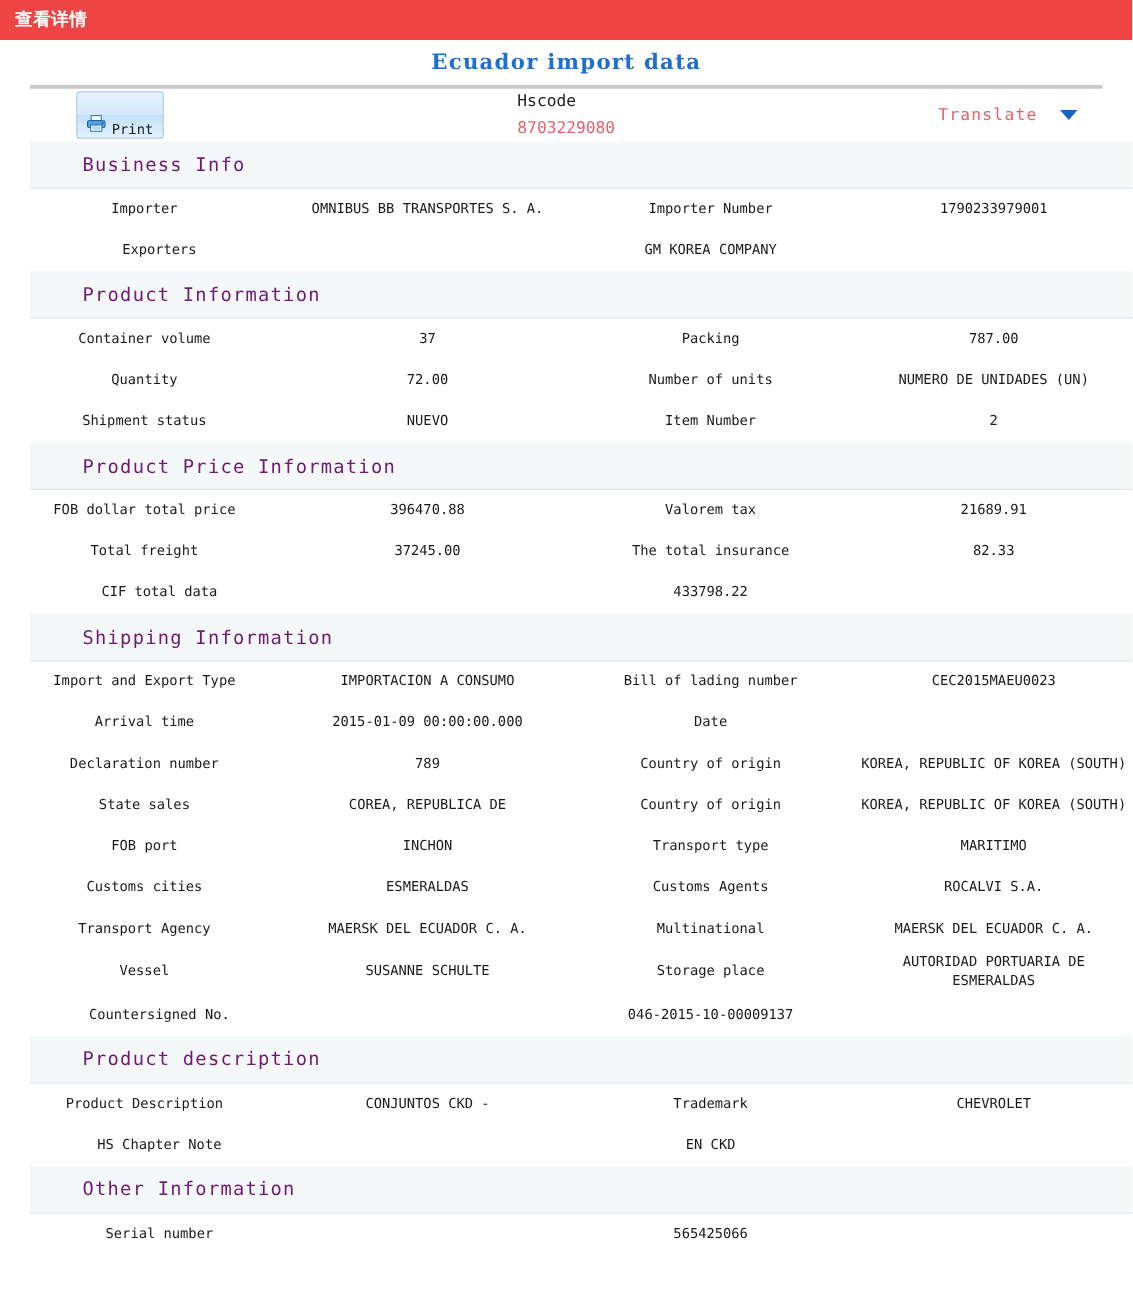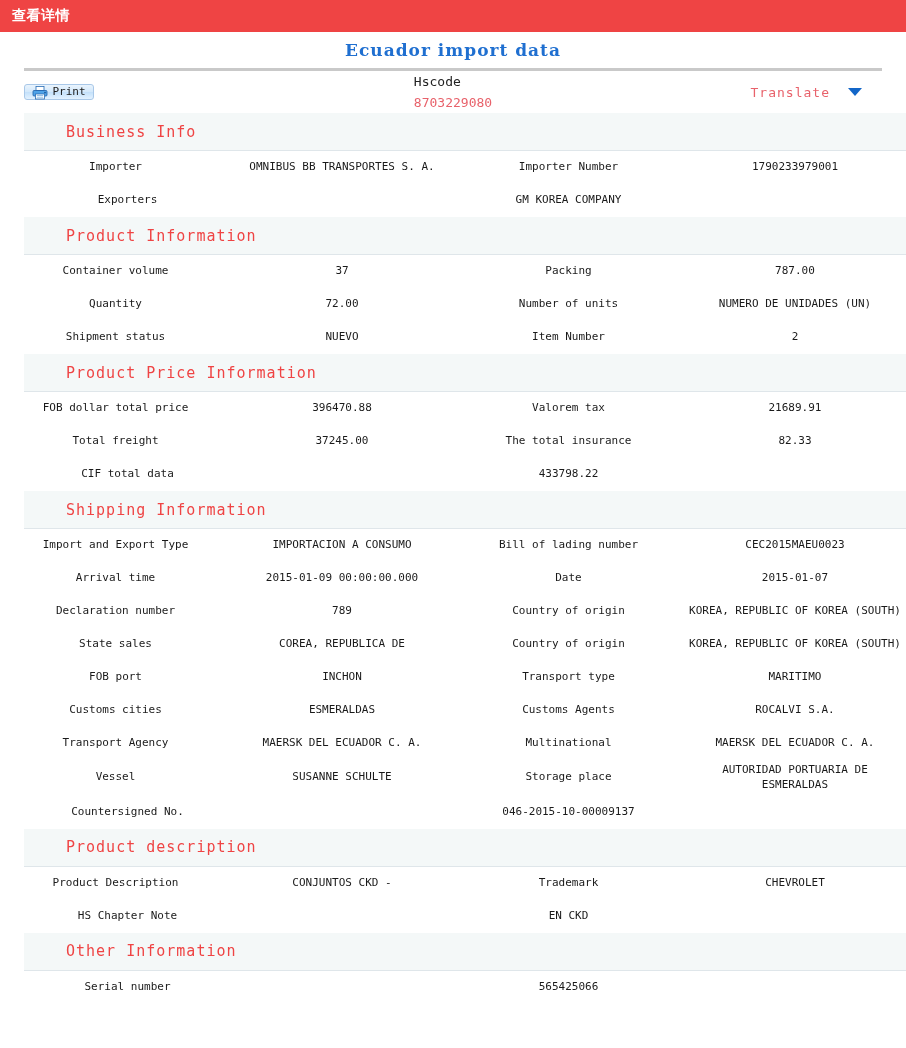--- a/index.html
+++ b/index.html
@@ -57,30 +57,31 @@
   .toolbar {
     height: 42px;
     position: relative;
     display: flex;
     align-items: center;
     padding: 0 24px;
     box-sizing: border-box;
   }
   .print-btn {
     width: 70px;
-    height: 16px;
+    height: 38px;
     border: 1px solid #a9c8e8;
     border-radius: 3px;
     background: linear-gradient(to bottom, #eaf4fd 0%, #d2e8fb 50%, #c3e0fa 51%, #e3f2ff 100%);
     display: flex;
-    align-items: flex-start;
+    align-items: flex-end;
     justify-content: center;
     gap: 4px;
     cursor: pointer;
     box-sizing: border-box;
+    margin-left: 37px;
   }
   .print-btn .lbl {
     font-size: 11px;
     color: #1a1a1a;
     font-family: "DejaVu Sans Mono", "Liberation Mono", monospace;
   }
   .printer-icon { display: block; }
 
   .hscode-block {
     position: absolute;
@@ -126,21 +127,21 @@
     background: #f4f8f8;
     border-bottom: 1px solid #dfe6ea;
     height: 38px;
     display: flex;
     align-items: center;
     padding-left: 42px;
     box-sizing: border-box;
     margin-left: 24px;
   }
   .section-header .stxt {
-    color: #ef4444;
+    color: #701a75;
     font-size: 15px;
     letter-spacing: 1px;
   }
 
   .rows { margin: 0; padding: 0; }
 
   .row {
     display: flex;
     align-items: center;
     min-height: 33px;
@@ -273,21 +274,20 @@
       <div class="row">
         <div class="cell c-label">Import and Export Type</div>
         <div class="cell c-value">IMPORTACION A CONSUMO</div>
         <div class="cell c-label2">Bill of lading number</div>
         <div class="cell c-value2">CEC2015MAEU0023</div>
       </div>
       <div class="row">
         <div class="cell c-label">Arrival time</div>
         <div class="cell c-value">2015-01-09 00:00:00.000</div>
         <div class="cell c-label2">Date</div>
-        <div class="cell c-value2">2015-01-07</div>
       </div>
       <div class="row">
         <div class="cell c-label">Declaration number</div>
         <div class="cell c-value">789</div>
         <div class="cell c-label2">Country of origin</div>
         <div class="cell c-value2">KOREA, REPUBLIC OF KOREA (SOUTH)</div>
       </div>
       <div class="row">
         <div class="cell c-label">State sales</div>
         <div class="cell c-value">COREA, REPUBLICA DE</div>

